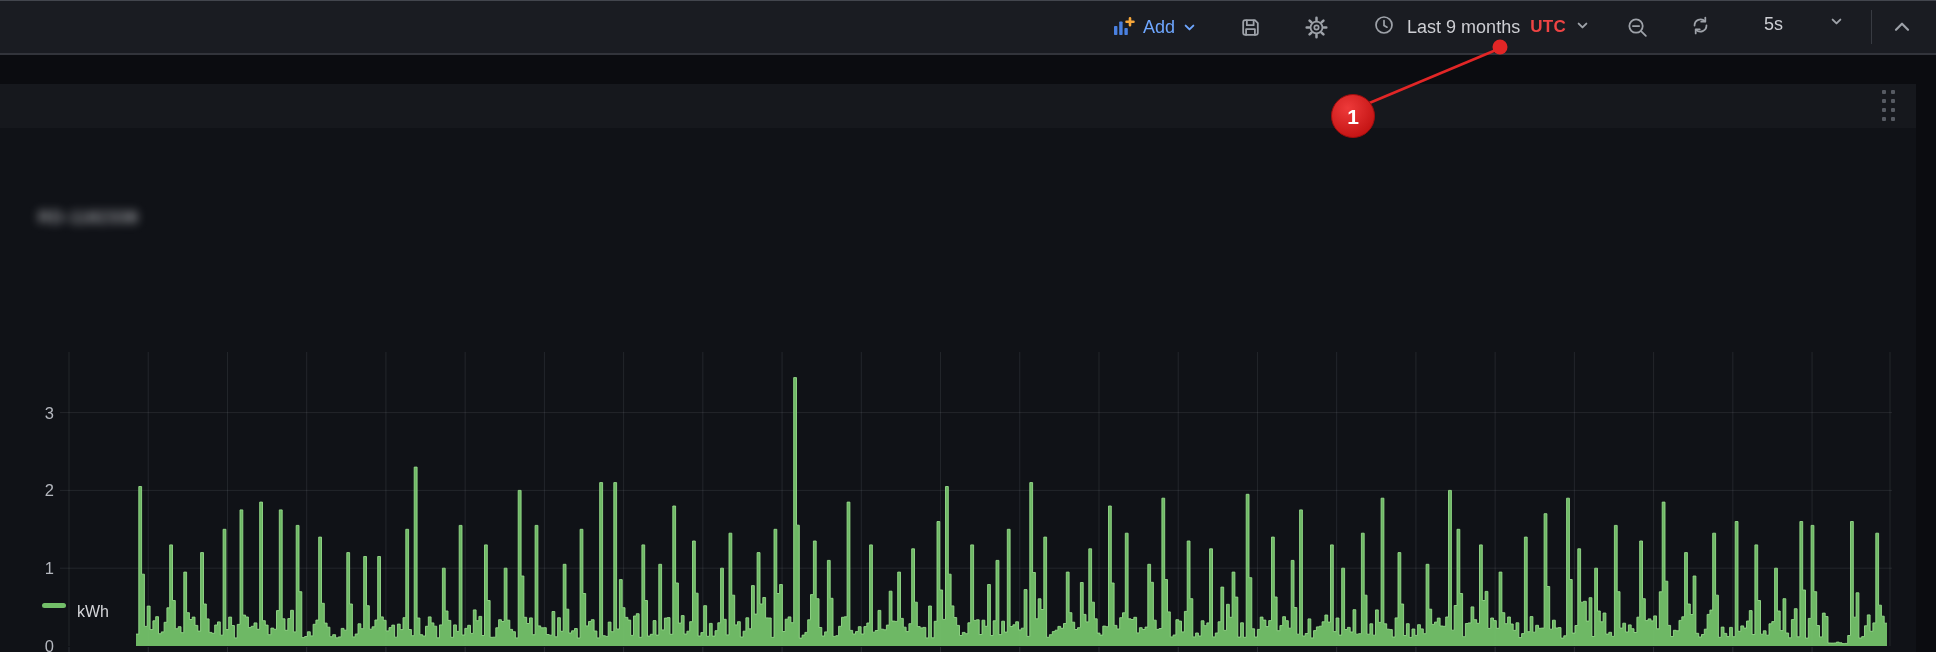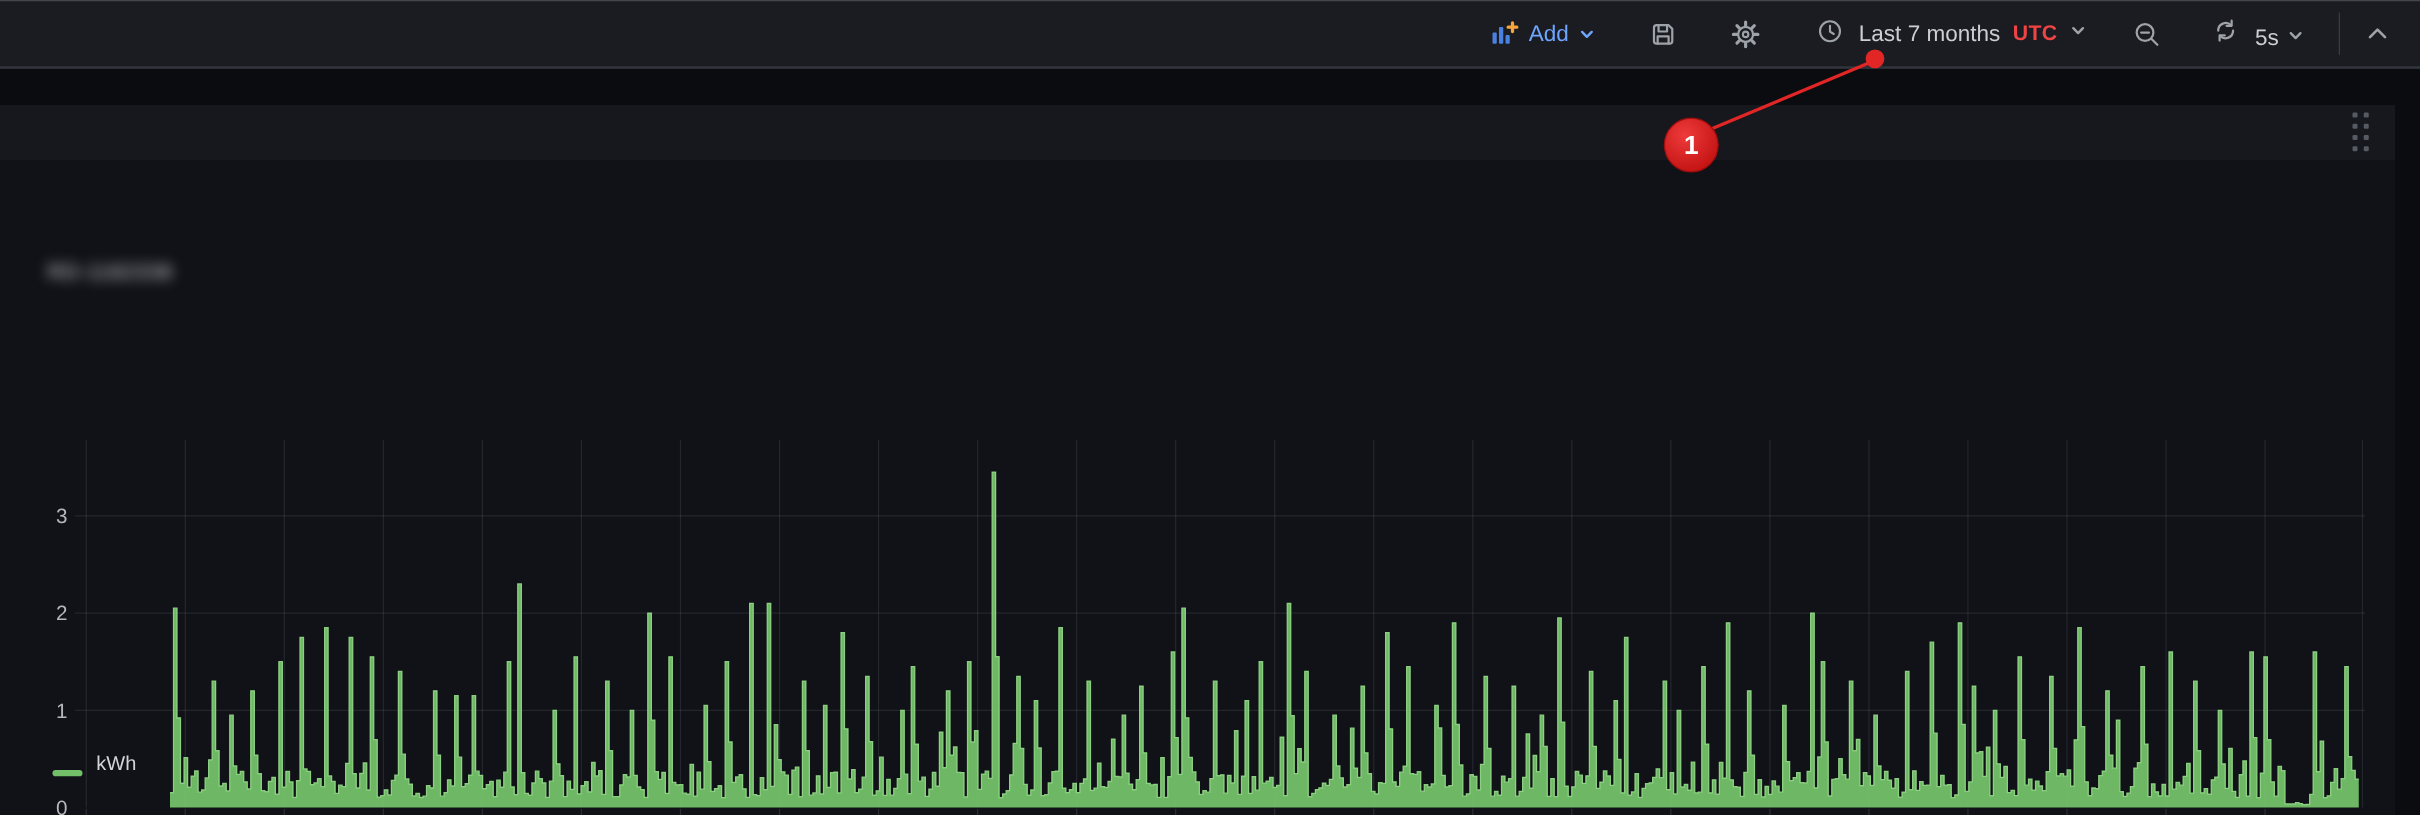--- a/index.html
+++ b/index.html
@@ -15,33 +15,33 @@
   .tb-btn svg{display:block;}
   .tb-label{font-size:18px;color:#cdced3;white-space:nowrap;}
   .add-btn{margin-right:42px;}
   .add-btn .tb-label{color:#6ea6ff;margin:0 7px 0 8px;font-weight:500;}
   .save-btn{margin-right:43px;}
   .gear-btn{margin-right:45px;}
   .timepicker{margin-right:36px;display:flex;align-items:center;cursor:pointer;}
   .timepicker .range{margin:0 10px 0 12px;}
   .timepicker .tz{color:#ef4444;font-weight:600;font-size:17px;margin-right:9px;letter-spacing:.3px;}
   .zoomout-btn{margin-right:40px;}
-  .refresh-cluster{margin-right:27px;display:flex;align-items:flex-end;cursor:pointer;}
+  .refresh-cluster{margin-right:27px;display:flex;align-items:flex-start;cursor:pointer;gap:40px;}
   .refresh-cluster .interval{margin:0 6px 0 12px;}
   .tb-divider{width:1px;height:34px;background:#383b42;margin-right:18px;}
 
   
   .panel{position:absolute;left:0;top:84px;width:1916px;height:568px;background:#101217;}
   .panel-header{position:absolute;left:0;top:0;width:100%;height:44px;background:#16181d;}
   .drag-handle{position:absolute;top:6px;right:21px;display:grid;
                grid-template-columns:4px 4px;grid-auto-rows:4px;gap:5px;cursor:grab;}
   .drag-handle i{background:#565a62;border-radius:1px;}
   .panel-title{position:absolute;left:38px;top:124px;font-size:17px;font-weight:500;
                color:#d2d4d8;filter:blur(5px);letter-spacing:.5px;cursor:pointer;}
-  .legend{position:absolute;left:42px;top:519px;display:flex;align-items:flex-end;cursor:pointer;}
+  .legend{position:absolute;left:42px;top:519px;display:flex;align-items:flex-start;cursor:pointer;}
   .legend .swatch{width:24px;height:5px;border-radius:3px;margin-right:11px;}
   .legend .lbl{font-size:16px;color:#d4d5d9;}
 
   .chart-svg{position:absolute;left:0;top:0;}
   .anno-svg{position:absolute;left:0;top:0;z-index:60;pointer-events:none;}
 </style>
 </head>
 <body>
 
 <div class="stage">
@@ -88,21 +88,21 @@
         </span>
       </div>
 
       <div class="timepicker">
         <span>
           <svg width="22" height="22" viewBox="0 0 22 22" stroke="#9ea2a9" fill="none" stroke-width="1.7" stroke-linecap="round">
             <circle cx="11" cy="11" r="8"></circle>
             <path d="M11 6.6 V11.4 L14 13.2"></path>
           </svg>
         </span>
-        <span class="tb-label range">Last 7 months</span>
+        <span class="tb-label range">Last 9 months</span>
         <span class="tz">UTC</span>
         <span>
           <svg width="15" height="15" viewBox="0 0 14 14">
               <path d="M3.4 5.2 L7 8.8 L10.6 5.2" stroke="#9ea2a9" stroke-width="1.8" fill="none" stroke-linecap="round" stroke-linejoin="round"></path>
             </svg>
         </span>
       </div>
 
       <div class="tb-btn zoomout-btn">
         <span>

